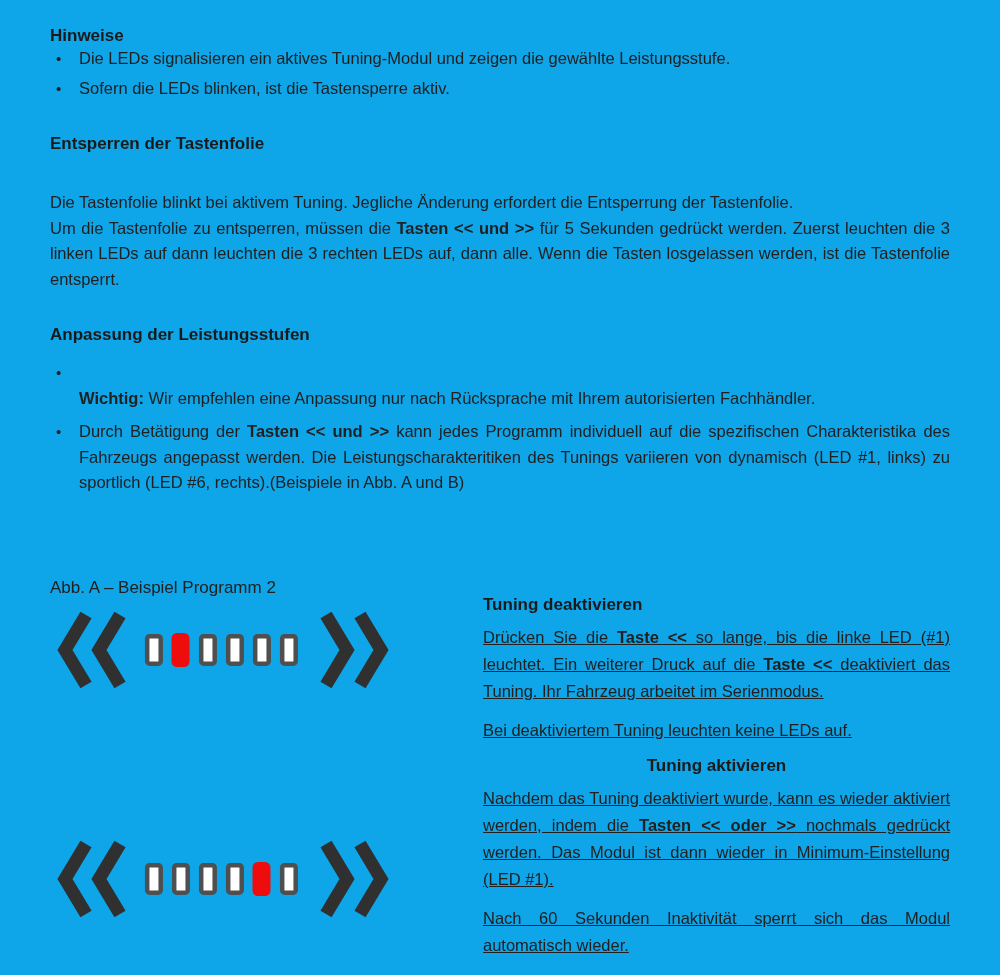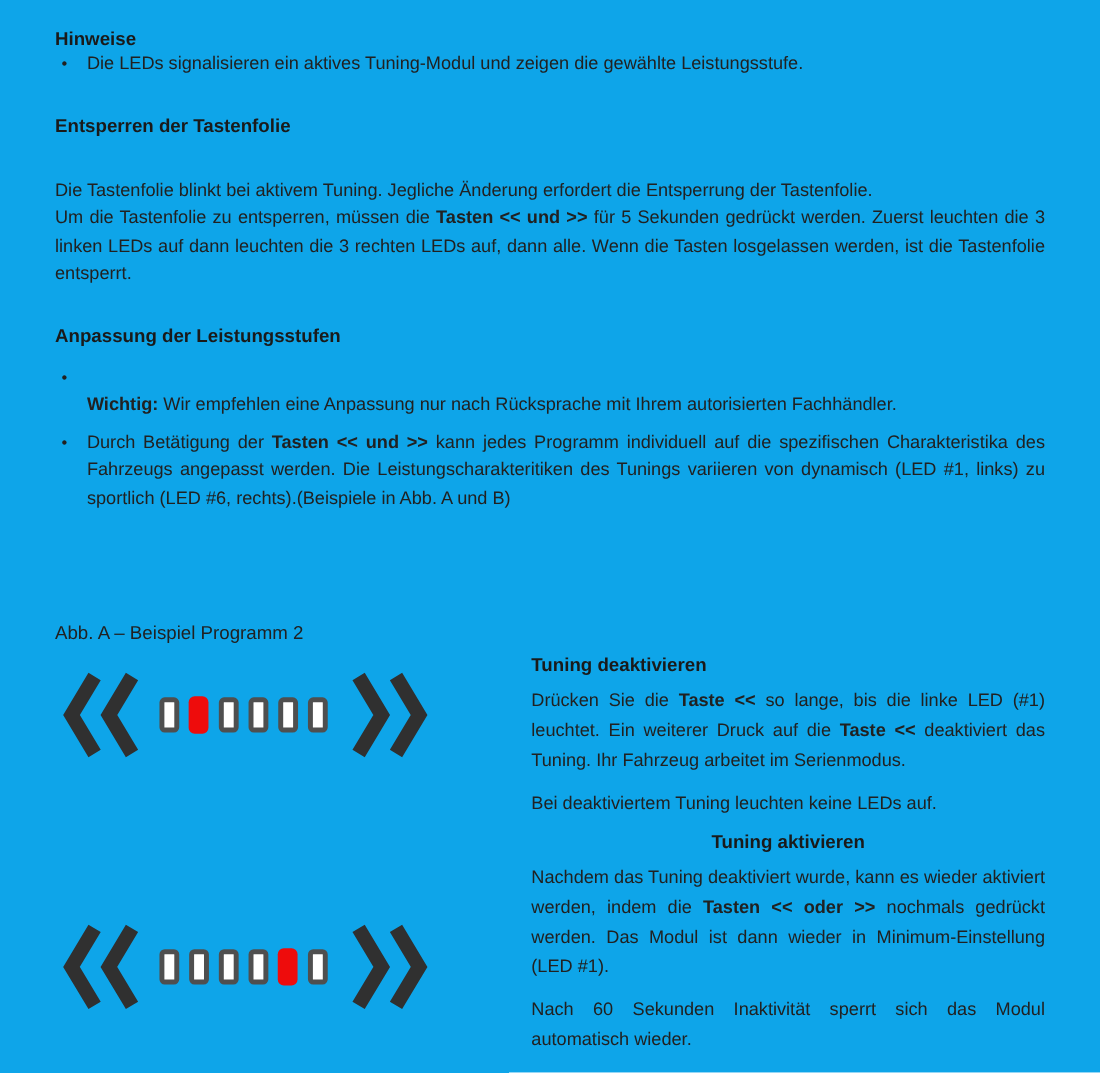--- a/index.html
+++ b/index.html
@@ -15,41 +15,42 @@
   ul{list-style:none;margin:0;padding:0;}
   li{position:relative;padding-left:29px;font-size:16.5px;line-height:25.5px;margin-bottom:4px;text-align:justify;}
   li::before{content:"\2022";position:absolute;left:6px;top:0;font-size:15px;}
   .b{font-weight:bold;}
   .mt-list{margin-top:15px;}
   .mt-para{margin-top:36px;}
   .li-sp{margin-bottom:8px;}
 
   .bottom{position:absolute;top:555px;left:50px;width:900px;height:420px;}
   .abb-label{position:absolute;left:0;font-size:17px;line-height:21px;white-space:nowrap;}
-  .abb-a-label{top:10px;}
+  .abb-a-label{top:22px;}
   .abb-b-label{top:236px;}
   .figure{position:absolute;left:6px;width:334px;height:80px;}
   .figure-a{top:55px;}
   .figure-b{top:284px;}
 
   .right-col{position:absolute;left:433px;top:40px;width:467px;}
   .right-col h4{font-size:17px;font-weight:bold;margin:0 0 9px 0;color:#1a1a1a;}
-  .right-col p{font-size:16.5px;line-height:27px;margin:0 0 12px 0;text-align:justify;}
+  .right-col p{font-size:16.5px;line-height:27px;margin:0 0 12px 0;text-align:justify;text-decoration:underline;}
   .right-col .sec2{margin-top:2px;text-align:center;}
 </style>
 </head>
 <body>
 
 <div class="page">
 
   <div class="top">
 
     <h3>Hinweise</h3>
     <ul>
       <li><span>Die LEDs signalisieren ein aktives Tuning-Modul und zeigen die gewählte Leistungsstufe.</span></li>
+      <li><span>Sofern die LEDs blinken, ist die Tastensperre aktiv.</span></li>
     </ul>
 
     <h3 class="h-gap">Entsperren der Tastenfolie</h3>
     <p class="mt-para"><span>Die Tastenfolie blinkt bei aktivem Tuning. Jegliche Änderung erfordert die Entsperrung der Tastenfolie.</span><br><span>Um die Tastenfolie zu entsperren, müssen die </span><span class="b">Tasten &lt;&lt; und &gt;&gt;</span><span> für 5 Sekunden gedrückt werden. Zuerst leuchten die 3 linken LEDs auf dann leuchten die 3 rechten LEDs auf, dann alle. Wenn die Tasten losgelassen werden, ist die Tastenfolie entsperrt.</span></p>
 
     <h3 class="h-gap">Anpassung der Leistungsstufen</h3>
     <ul class="mt-list">
       <li class="li-sp"><br><span class="b">Wichtig:</span><span> Wir empfehlen eine Anpassung nur nach Rücksprache mit Ihrem autorisierten Fachhändler.</span></li>
       <li><span>Durch Betätigung der </span><span class="b">Tasten &lt;&lt; und &gt;&gt;</span><span> kann jedes Programm individuell auf die spezifischen Charakteristika des Fahrzeugs angepasst werden. Die Leistungscharakteritiken des Tunings variieren von dynamisch (LED #1, links) zu sportlich (LED #6, rechts).(Beispiele in Abb. A und B)</span></li>
     </ul>

